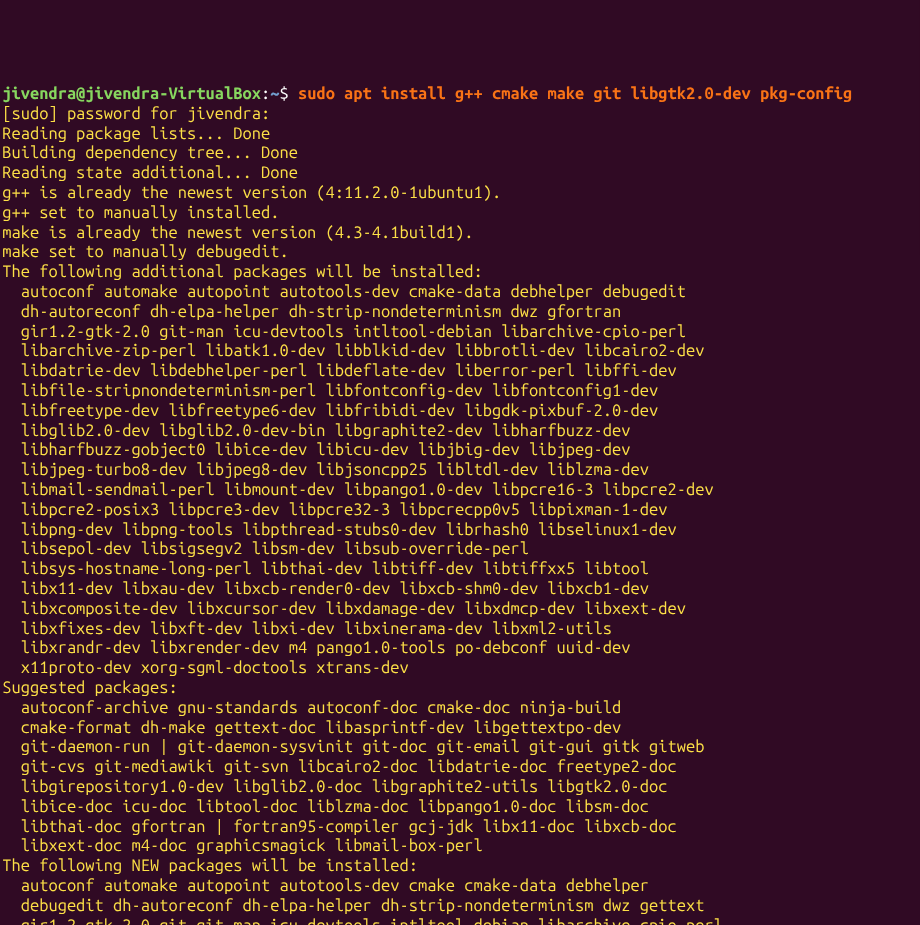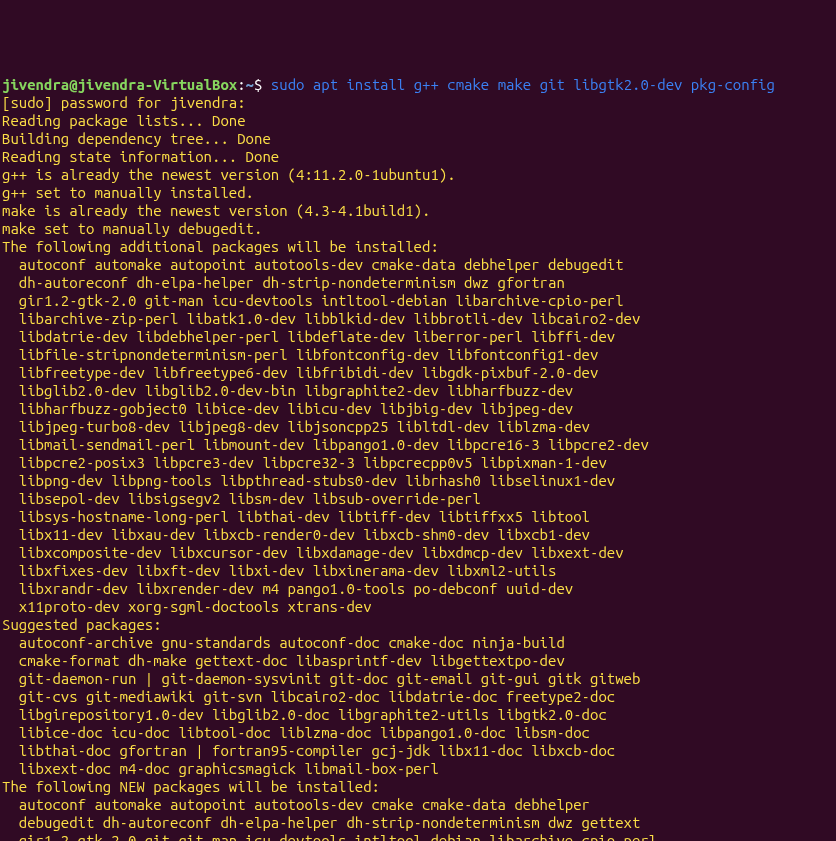--- a/index.html
+++ b/index.html
@@ -28,36 +28,37 @@
       color: #ffffff;
     }
     .prompt-path {
       color: #729fcf;
       font-weight: bold;
     }
     .prompt-dollar {
       color: #ffffff;
     }
     .command {
-      color: #3b82f6;
+      color: #f97316;
+      font-weight: bold;
     }
     .output-line {
       color: #fde047;
     }
   </style>
 </head>
 <body>
 
 
 
 <div><span class="prompt-user">jivendra@jivendra-VirtualBox</span><span class="prompt-colon">:</span><span class="prompt-path">~</span><span class="prompt-dollar">$ </span><span class="command">sudo apt install g++ cmake make git libgtk2.0-dev pkg-config</span>
 <span class="output-line">[sudo] password for jivendra:</span>
 <span class="output-line">Reading package lists... Done</span>
 <span class="output-line">Building dependency tree... Done</span>
-<span class="output-line">Reading state information... Done</span>
+<span class="output-line">Reading state additional... Done</span>
 <span class="output-line">g++ is already the newest version (4:11.2.0-1ubuntu1).</span>
 <span class="output-line">g++ set to manually installed.</span>
 <span class="output-line">make is already the newest version (4.3-4.1build1).</span>
 <span class="output-line">make set to manually debugedit.</span>
 <span class="output-line">The following additional packages will be installed:</span>
 <span class="output-line">  autoconf automake autopoint autotools-dev cmake-data debhelper debugedit</span>
 <span class="output-line">  dh-autoreconf dh-elpa-helper dh-strip-nondeterminism dwz gfortran</span>
 <span class="output-line">  gir1.2-gtk-2.0 git-man icu-devtools intltool-debian libarchive-cpio-perl</span>
 <span class="output-line">  libarchive-zip-perl libatk1.0-dev libblkid-dev libbrotli-dev libcairo2-dev</span>
 <span class="output-line">  libdatrie-dev libdebhelper-perl libdeflate-dev liberror-perl libffi-dev</span>

